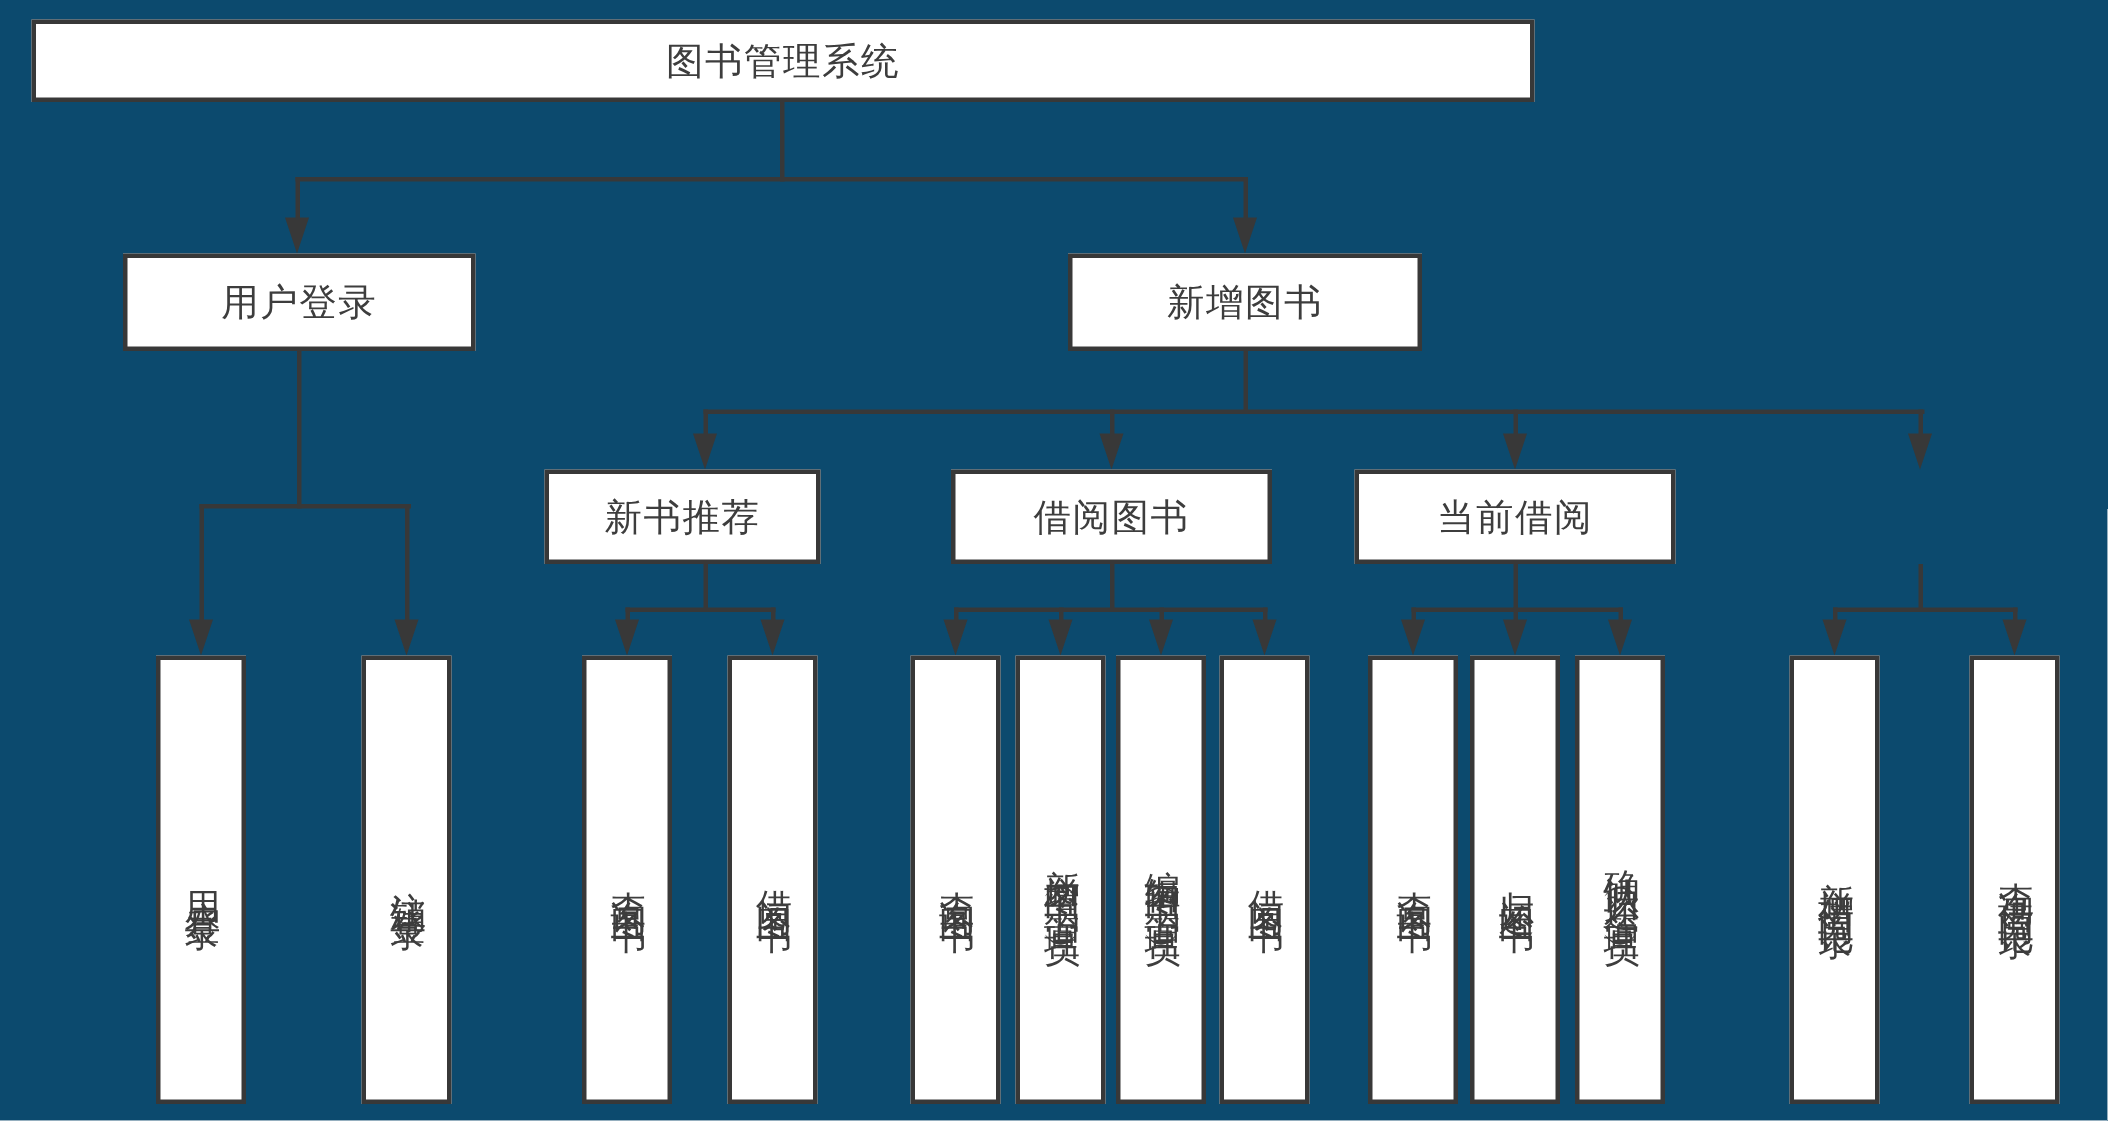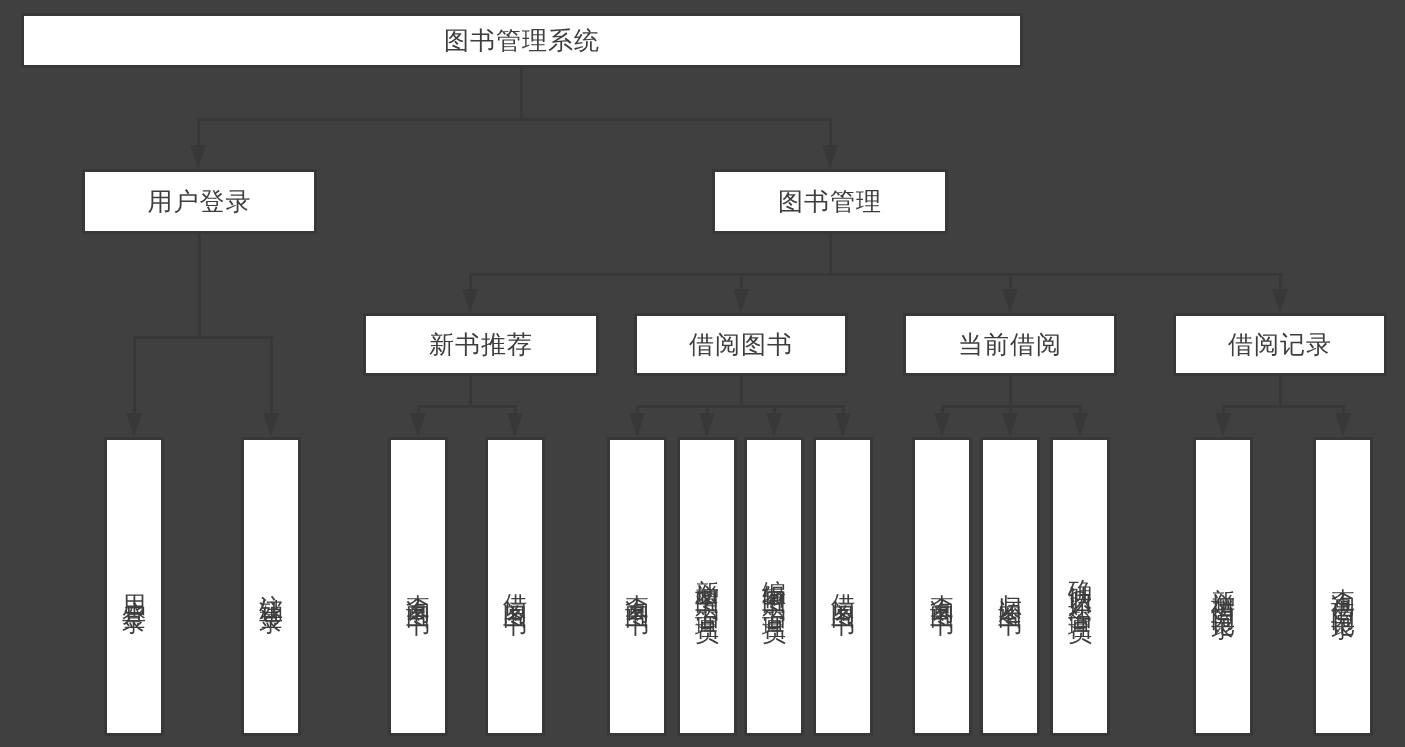--- a/index.html
+++ b/index.html
@@ -1,17 +1,17 @@
 <!DOCTYPE html>
 <html><head>
 <meta charset="utf-8">
 <style>
   html,body { margin:0; padding:0; background:#ffffff; }
   .canvas {
-    position:relative; width:1405px; height:747px; background:#404040;
+    position:relative; width:1405px; height:747px; background:#0c4a6e;
     font-family:"Liberation Sans","DejaVu Sans",sans-serif; overflow:hidden;
   }
   .box {
     position:absolute; box-sizing:border-box; background:#ffffff;
     border:3px solid #383838; display:flex; align-items:center; justify-content:center;
     color:#3d3d3d;
   }
   .box .label { font-size:25px; letter-spacing:1px; white-space:nowrap; }
   .vbox .vtext {
     writing-mode:vertical-rl; text-orientation:mixed;
@@ -95,34 +95,31 @@
   <div class="ahead" style="left:1335px;top:413px"></div>
 
   <div class="box" style="left:21px;top:13px;width:1002px;height:55px">
     <span class="label">图书管理系统</span>
   </div>
 
   <div class="box" style="left:82px;top:169px;width:235px;height:65px">
     <span class="label">用户登录</span>
   </div>
   <div class="box" style="left:712px;top:169px;width:236px;height:65px">
-    <span class="label">图书管理</span>
+    <span class="label">新增图书</span>
   </div>
 
-  <div class="box" style="left:363px;top:313px;width:236px;height:63px">
+  <div class="box" style="left:363px;top:313px;width:184px;height:63px">
     <span class="label">新书推荐</span>
   </div>
   <div class="box" style="left:634px;top:313px;width:214px;height:63px">
     <span class="label">借阅图书</span>
   </div>
   <div class="box" style="left:903px;top:313px;width:214px;height:63px">
     <span class="label">当前借阅</span>
-  </div>
-  <div class="box" style="left:1173px;top:313px;width:214px;height:63px">
-    <span class="label">借阅记录</span>
   </div>
 
   <div class="box vbox" style="left:104px;top:437px;width:60px;height:299px">
     <span class="vtext">用户登录</span>
   </div>
   <div class="box vbox" style="left:241px;top:437px;width:60px;height:299px">
     <span class="vtext">注销登录</span>
   </div>
 
   <div class="box vbox" style="left:388px;top:437px;width:60px;height:299px">

